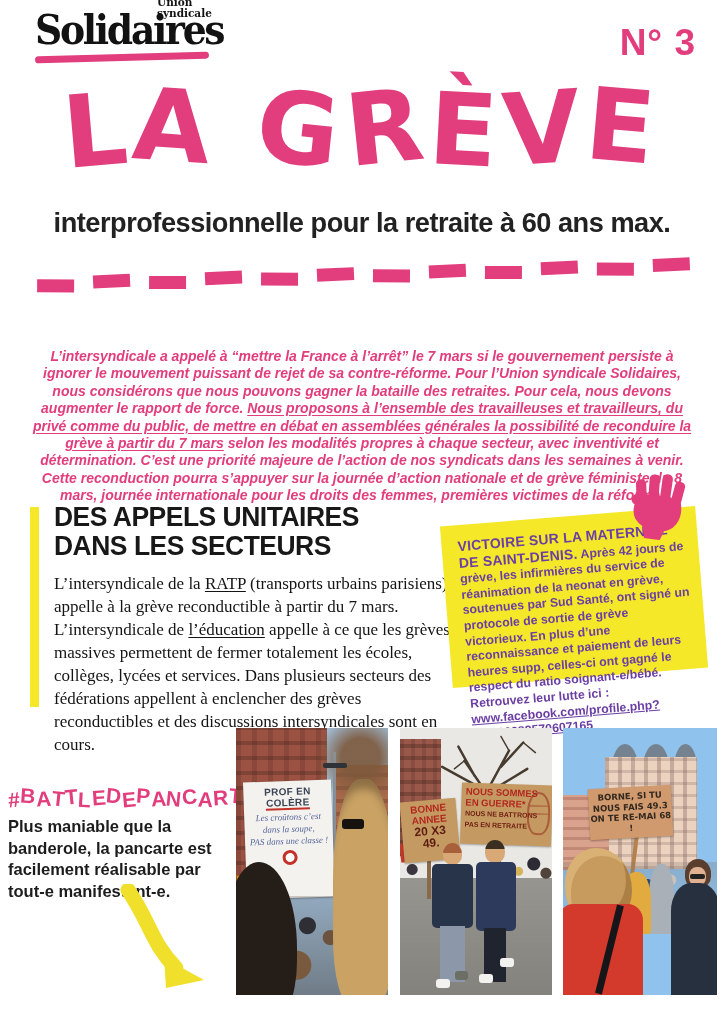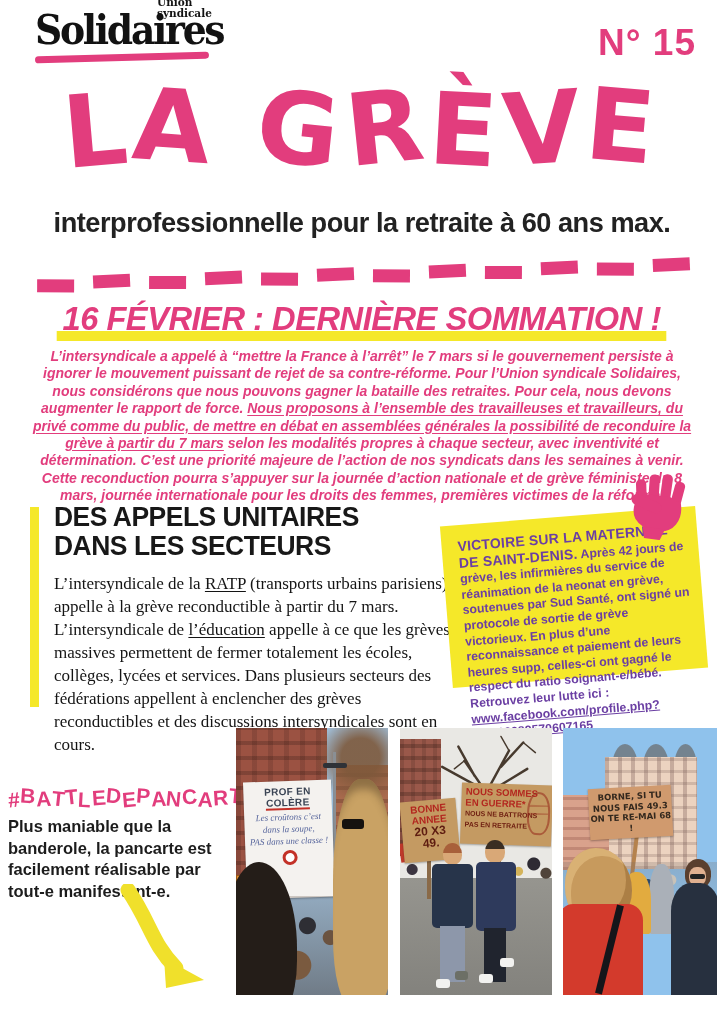--- a/index.html
+++ b/index.html
@@ -263,43 +263,40 @@
 <body>
 
 <div class="page">
 
   <div class="logo">
     <span class="logo-sup">Union
 syndicale</span>
     <span class="logo-name">Solidaires</span>
     <div class="logo-underline"></div>
   </div>
-  <div class="issue">N° 15</div>
+  <div class="issue">N° 3</div>
 
   <h1 class="title letterize"><span class="lt lt0">L</span><span class="lt lt1">A</span><span class="lt lt2"> </span><span class="lt lt3">G</span><span class="lt lt4">R</span><span class="lt lt5">È</span><span class="lt lt6">V</span><span class="lt lt7">E</span></h1>
   <div class="subtitle">interprofessionnelle pour la retraite à 60 ans max.</div>
 
   <div class="dash-row">
     <i></i>
       <i></i>
       <i></i>
     <i></i>
       <i></i>
       <i></i>
     <i></i>
       <i></i>
       <i></i>
     <i></i>
       <i></i>
       <i></i>
   </div>
 
-  <div class="alert-head-wrap">
-    <span class="alert-heading">16 FÉVRIER : DERNIÈRE SOMMATION !</span>
-  </div>
   <p class="alert-body"><span>L’intersyndicale a appelé à “mettre la France à l’arrêt” le 7 mars si le gouvernement persiste à ignorer le mouvement puissant de rejet de sa contre-réforme. Pour l’Union syndicale Solidaires, nous considérons que nous pouvons gagner la bataille des retraites. Pour cela, nous devons augmenter le rapport de force. </span><span class="u">Nous proposons à l’ensemble des travailleuses et travailleurs, du privé comme du public, de mettre en débat en assemblées générales la possibilité de reconduire la grève à partir du 7 mars</span><span> selon les modalités propres à chaque secteur, avec inventivité et détermination. C’est une priorité majeure de l’action de nos syndicats dans les semaines à venir. Cette reconduction pourra s’appuyer sur la journée d’action nationale et de grève féministe du 8 mars, journée internationale pour les droits des femmes, premières victimes de la réforme.</span></p>
 
   <section class="sectors">
     <h3>DES APPELS UNITAIRES
 DANS LES SECTEURS</h3>
     <p><span>L’intersyndicale de la </span><span class="u">RATP</span><span> (transports urbains parisiens) appelle à la grève reconductible à partir du 7 mars. L’intersyndicale de </span><span class="u">l’éducation</span><span> appelle à ce que les grèves massives permettent de fermer totalement les écoles, collèges, lycées et services. Dans plusieurs secteurs des fédérations appellent à enclencher des grèves reconductibles et des discussions intersyndicales sont en cours.</span></p>
   </section>
 
   <div class="victory">
     <span class="intro">VICTOIRE SUR LA MATERNITÉ DE SAINT-DENIS.</span><span> Après 42 jours de grève, les infirmières du service de réanimation de la neonat en grève, soutenues par Sud Santé, ont signé un protocole de sortie de grève victorieux. En plus d’une reconnaissance et paiement de leurs heures supp, celles-ci ont gagné le respect du ratio soignant-e/bébé. Retrouvez leur lutte ici : </span><span class="link">www.facebook.com/profile.php?id=100089570607165</span>

